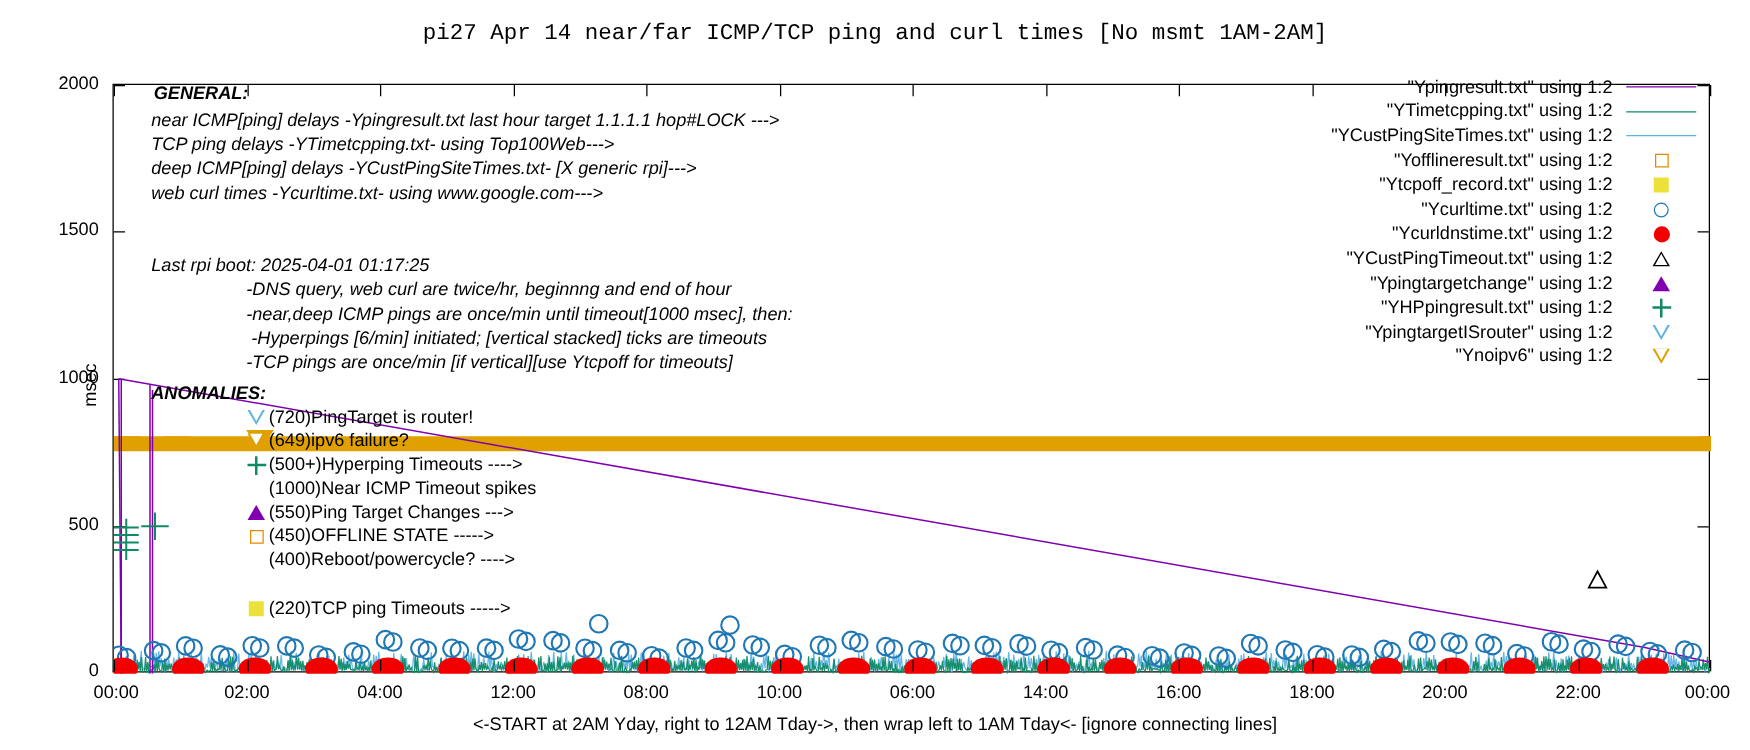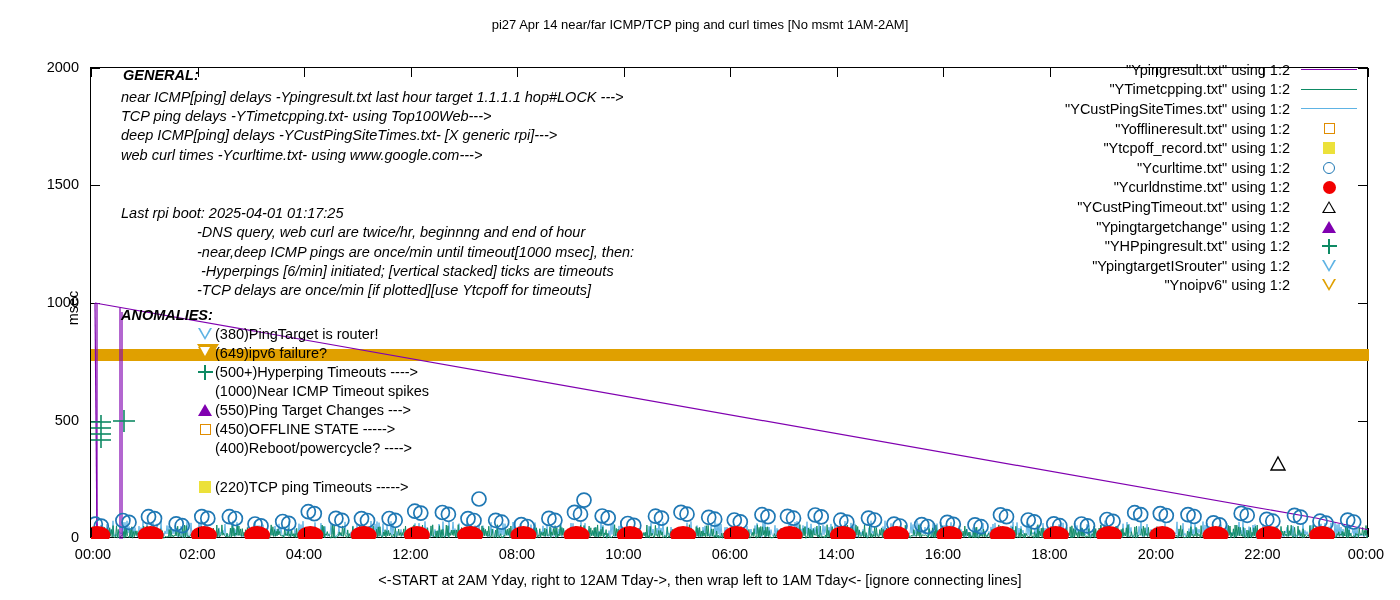--- a/index.html
+++ b/index.html
@@ -1,18 +1,18 @@
 <!DOCTYPE html>
 <html><head>
 <meta charset="utf-8">
 <style>
   html,body{margin:0;padding:0;background:#ffffff;}
   body{width:1400px;height:600px;position:relative;overflow:hidden;
        font-family:"Liberation Sans","DejaVu Sans",sans-serif;color:#000;}
-  .title{position:absolute;top:17px;left:0;width:1400px;text-align:center;font-size:13px;}
+  .title{position:absolute;top:17px;left:0;width:1400px;text-align:center;font-size:18px;font-family:Liberation Mono, monospace;}
   .plotbox{position:absolute;left:90px;top:67px;width:1278px;height:471px;
            border:1.5px solid #000;box-sizing:border-box;}
   .ylab{position:absolute;left:-78px;top:232px;width:120px;text-align:center;font-size:14.5px;
         transform:rotate(-90deg);transform-origin:center;}
   .ytick{position:absolute;right:1288px;width:120px;text-align:right;font-size:14.5px;
          line-height:1;white-space:nowrap;}
   .ytickmark{position:absolute;left:0;width:9px;height:0;border-top:1.5px solid #000;}
   .ytickmarkR{position:absolute;right:0;width:9px;height:0;border-top:1.5px solid #000;}
   .xtick{position:absolute;top:478px;font-size:14.5px;white-space:nowrap;transform:translateX(-50%);}
   .xtickmark{position:absolute;bottom:0;height:9px;width:0;border-left:1.5px solid #000;}
@@ -258,27 +258,27 @@
 
   <div class="annot bold" style="left:32px;top:-2px">GENERAL:</div>
   <div class="annot" style="left:30px;top:20px">near ICMP[ping] delays -Ypingresult.txt last hour target 1.1.1.1 hop#LOCK ---&gt;</div>
   <div class="annot" style="left:30px;top:39px">TCP ping delays -YTimetcpping.txt- using Top100Web---&gt;</div>
   <div class="annot" style="left:30px;top:58px">deep ICMP[ping] delays -YCustPingSiteTimes.txt- [X generic rpi]---&gt;</div>
   <div class="annot" style="left:30px;top:78px">web curl times -Ycurltime.txt- using www.google.com---&gt;</div>
   <div class="annot" style="left:30px;top:136px">Last rpi boot: 2025-04-01 01:17:25</div>
   <div class="annot" style="left:106px;top:155px">-DNS query, web curl are twice/hr, beginnng and end of hour</div>
   <div class="annot" style="left:106px;top:175px">-near,deep ICMP pings are once/min until timeout[1000 msec], then:</div>
   <div class="annot" style="left:106px;top:194px"> -Hyperpings [6/min] initiated; [vertical stacked] ticks are timeouts</div>
-  <div class="annot" style="left:106px;top:213px">-TCP delays are once/min [if plotted][use Ytcpoff for timeouts]</div>
+  <div class="annot" style="left:106px;top:213px">-TCP pings are once/min [if vertical][use Ytcpoff for timeouts]</div>
 
   <div class="annot bold" style="left:30px;top:238px">ANOMALIES:</div>
 
   <div class="anrow" style="left:104px;top:258px">
     <span class="akey"><span class="mk mk-tri-dn-c"></span></span>
-    <span>(380)PingTarget is router!</span>
+    <span>(720)PingTarget is router!</span>
   </div>
   <div class="anrow" style="left:104px;top:277px">
     <span class="akey"><span class="mk mk-tri-dn-o"></span></span>
     <span>(649)ipv6 failure?</span>
   </div>
   <div class="anrow" style="left:104px;top:296px">
     <span class="akey"><span class="mk mk-plus"></span></span>
     <span>(500+)Hyperping Timeouts ----&gt;</span>
   </div>
   <div class="anrow" style="left:104px;top:315px">

